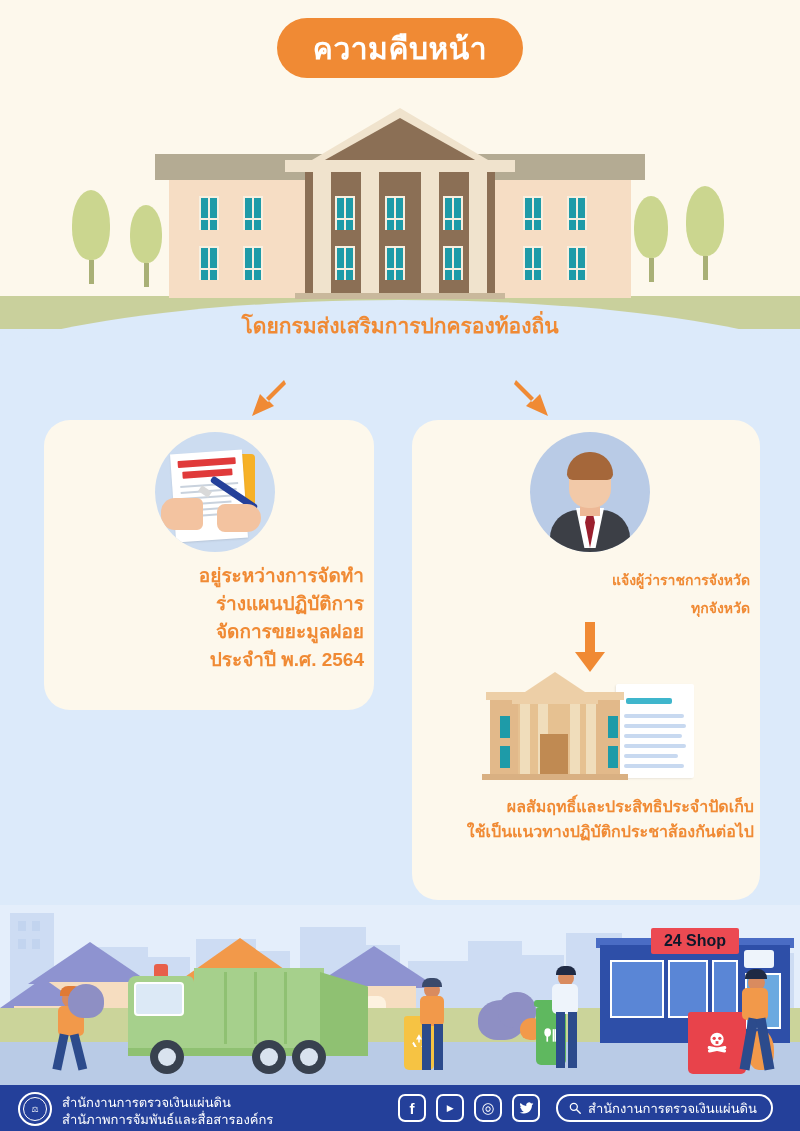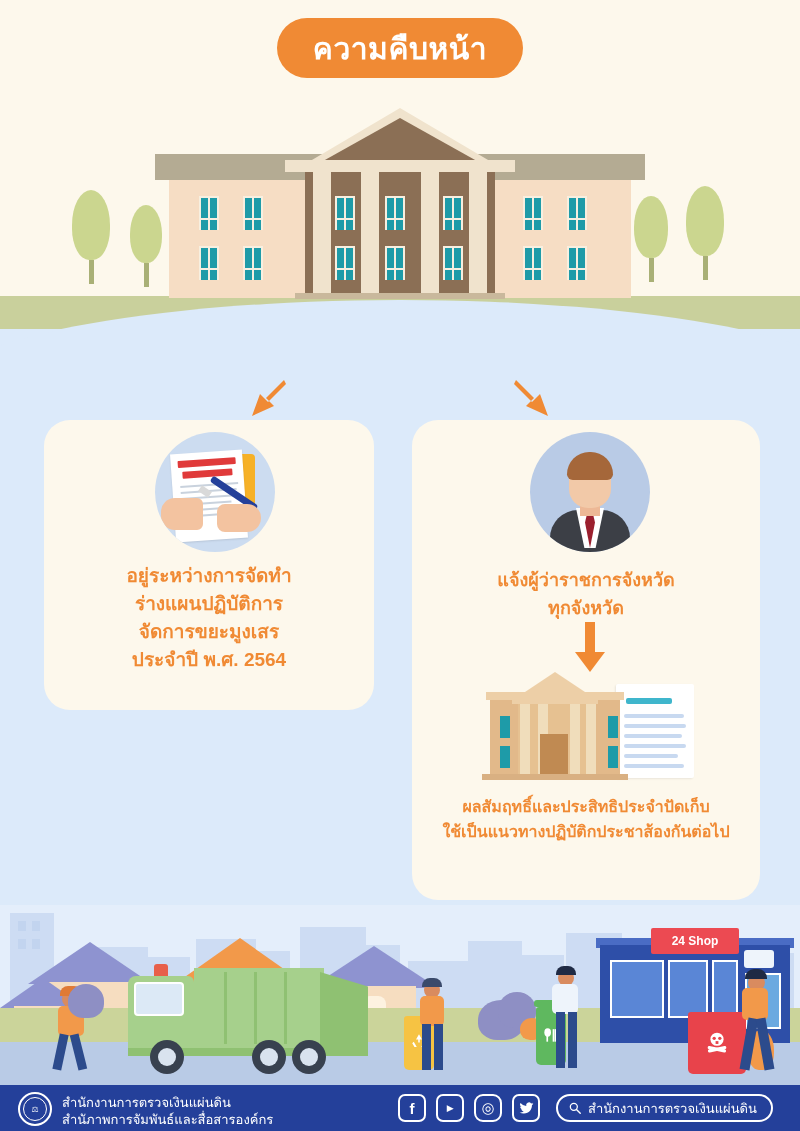--- a/index.html
+++ b/index.html
@@ -70,21 +70,21 @@
   .arrow-diag svg { width:100%; height:100%; }
 
   
   .card {
     position:absolute; background:#fdf8ec; border-radius:26px;
   }
   .card-left  { left:44px;  top:420px; width:330px; height:290px; }
   .card-right { left:412px; top:420px; width:348px; height:480px; }
 
   .card-text {
-    color:#f08a34; text-align:center; font-weight:bold;
+    color:#f08a34; text-align:right; font-weight:bold;
   }
 
   
   .doc-circle {
     position:absolute; left:155px; top:432px; width:120px; height:120px;
     background:#ccdcf0; border-radius:50%; overflow:hidden;
   }
   .doc-paper { position:absolute; left:18px; top:20px; width:72px; height:88px; background:#ffffff;
                transform:rotate(-4deg); box-shadow:0 1px 2px rgba(0,0,0,.1); }
   .doc-folder{ position:absolute; left:74px; top:22px; width:26px; height:74px; background:#f6b127; border-radius:2px 4px 4px 2px; }
@@ -164,21 +164,21 @@
   .bin { position:absolute; border-radius:3px 3px 5px 5px; }
   .bin-lid { position:absolute; border-radius:3px; }
 
   .bag { position:absolute; background:#8e8fc4; border-radius:50% 50% 42% 42%; }
 
   .shop { position:absolute; left:600px; top:945px; width:190px; height:98px; background:#2e4fa8; }
   .shop-awn { position:absolute; left:596px; top:938px; width:198px; height:10px; background:#4a6cc4; }
   .shop-win { position:absolute; background:#5a86d6; border:2px solid #ffffff; }
   .shop-sign { position:absolute; left:651px; top:928px; width:88px; height:26px; background:#ec4a52;
                display:flex; align-items:center; justify-content:center; border-radius:2px; }
-  .shop-sign span { color:#ffffff; font-size:12px; font-weight:bold; }
+  .shop-sign span { color:#0f172a; font-size:16px; font-weight:bold; }
   .fridge { position:absolute; left:745px; top:973px; width:36px; height:56px; background:#6ba9e0;
             border:2px solid #ffffff; }
   .ac { position:absolute; left:744px; top:950px; width:30px; height:18px; background:#eef4fb; border-radius:3px; }
 
   
   .seal { position:absolute; left:18px; top:1092px; width:34px; height:34px; border-radius:50%;
           background:#24409a; border:2px solid #ffffff; display:flex; align-items:center; justify-content:center; }
   .seal-inner { width:24px; height:24px; border-radius:50%; border:1px solid #ffffff;
                 display:flex; align-items:center; justify-content:center; color:#fff; font-size:8px; }
   .foot-txt { position:absolute; left:62px; top:1094px; color:#ffffff; font-size:13px; line-height:17px; }
@@ -323,20 +323,21 @@
       </div>
     <div class="win" style="left:412px; top:138px;">
         <i class="a"></i>
         <i class="b"></i>
         <i class="c"></i>
         <i class="d"></i>
       </div>
   </div>
 
   <div class="ministry">
+    <div>โดยกรมส่งเสริมการปกครองท้องถิ่น</div>
   </div>
 
   <div class="arrow-diag" style="left:246px; top:376px;">
     <svg viewBox="0 0 46 46">
         <path d="M38 4 L20 22 L28 30 L6 40 L14 18 L22 26 L40 8 Z" fill="#f08a34"></path>
       </svg>
   </div>
   <div class="arrow-diag" style="left:508px; top:376px;">
     <svg viewBox="0 0 46 46">
         <path d="M8 4 L26 22 L18 30 L40 40 L32 18 L24 26 L6 8 Z" fill="#f08a34"></path>
@@ -359,36 +360,36 @@
     </div>
     <div class="doc-pen-tip"></div>
     <div class="doc-pen"></div>
     <div class="doc-handL"></div>
     <div class="doc-handR"></div>
   </div>
 
   <div class="card-text" style="position:absolute; left:54px; top:562px; width:310px; font-size:19px; line-height:28px;">
     <div>อยู่ระหว่างการจัดทำ</div>
     <div>ร่างแผนปฏิบัติการ</div>
-    <div>จัดการขยะมูงเสร</div>
+    <div>จัดการขยะมูลฝอย</div>
     <div>ประจำปี พ.ศ. 2564</div>
   </div>
 
   <div class="card card-right"></div>
 
   <div class="avatar">
     <div class="av-suit"></div>
     <div class="av-shirt"></div>
     <div class="av-tie"></div>
     <div class="av-neck"></div>
     <div class="av-head"></div>
     <div class="av-hair"></div>
   </div>
 
-  <div class="card-text" style="position:absolute; left:422px; top:566px; width:328px; font-size:18px; line-height:28px;">
+  <div class="card-text" style="position:absolute; left:422px; top:566px; width:328px; font-size:14px; line-height:28px;">
     <div>แจ้งผู้ว่าราชการจังหวัด</div>
     <div>ทุกจังหวัด</div>
   </div>
 
   <div class="arrow-down">
     <svg viewBox="0 0 32 52">
         <path d="M11 0 H21 V30 H31 L16 50 L1 30 H11 Z" fill="#f08a34"></path>
       </svg>
   </div>
 

